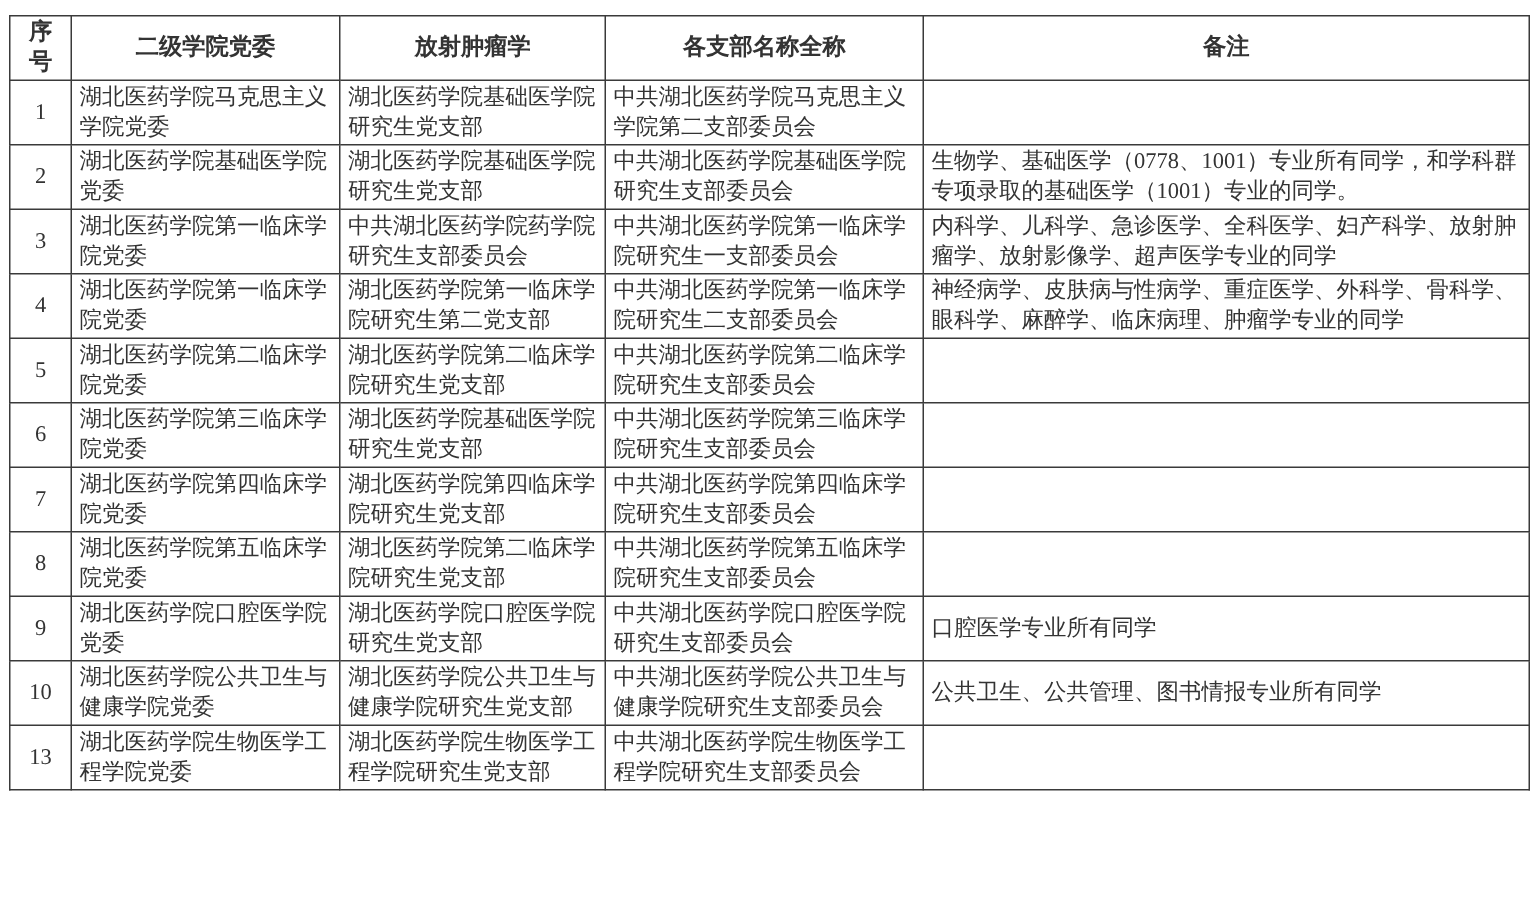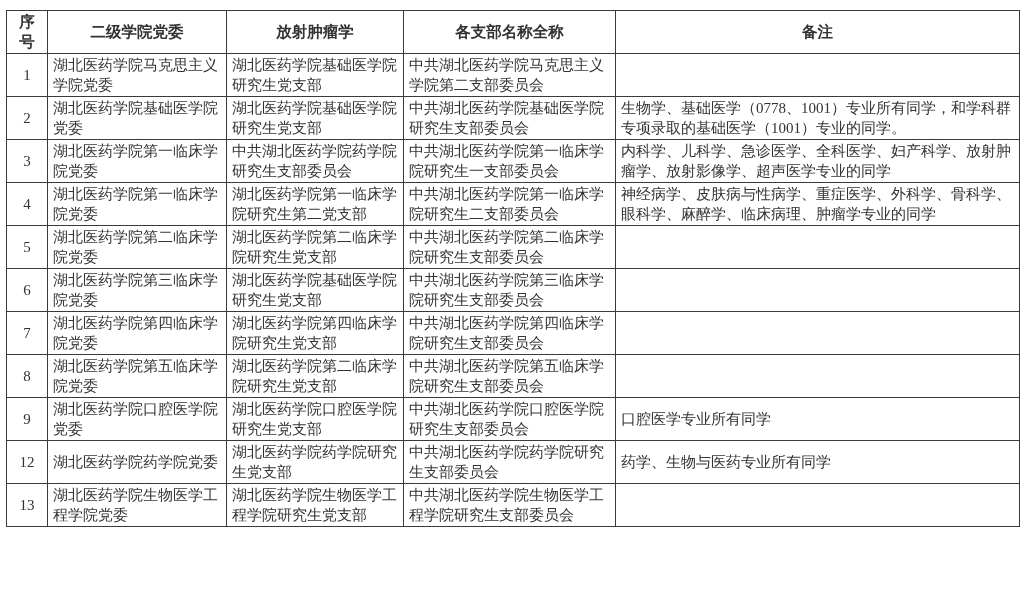--- a/index.html
+++ b/index.html
@@ -125,25 +125,25 @@
         <td></td>
       </tr>
       <tr>
         <td class="col-no">9</td>
         <td>湖北医药学院口腔医学院党委</td>
         <td>湖北医药学院口腔医学院研究生党支部</td>
         <td>中共湖北医药学院口腔医学院研究生支部委员会</td>
         <td>口腔医学专业所有同学</td>
       </tr>
       <tr>
-        <td class="col-no">12</td>
-        <td>湖北医药学院药学院党委</td>
-        <td>湖北医药学院药学院研究生党支部</td>
-        <td>中共湖北医药学院药学院研究生支部委员会</td>
-        <td>药学、生物与医药专业所有同学</td>
+        <td class="col-no">10</td>
+        <td>湖北医药学院公共卫生与健康学院党委</td>
+        <td>湖北医药学院公共卫生与健康学院研究生党支部</td>
+        <td>中共湖北医药学院公共卫生与健康学院研究生支部委员会</td>
+        <td>公共卫生、公共管理、图书情报专业所有同学</td>
       </tr>
       <tr>
         <td class="col-no">13</td>
         <td>湖北医药学院生物医学工程学院党委</td>
         <td>湖北医药学院生物医学工程学院研究生党支部</td>
         <td>中共湖北医药学院生物医学工程学院研究生支部委员会</td>
         <td></td>
       </tr>
 
     </tbody>

